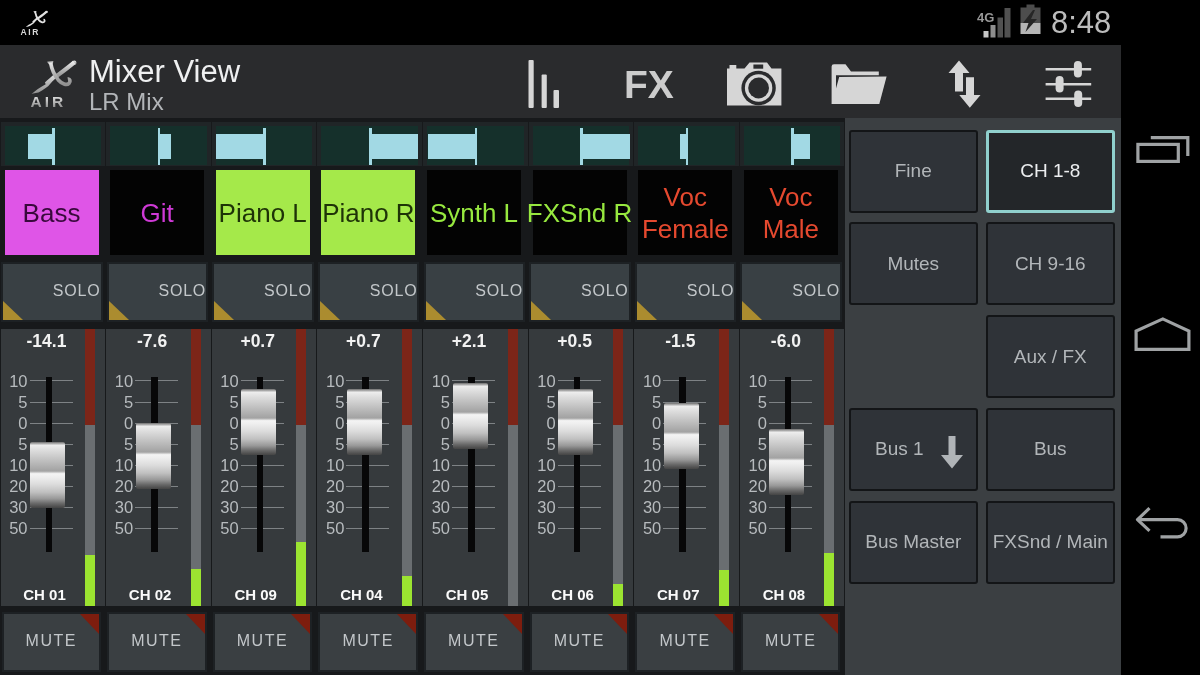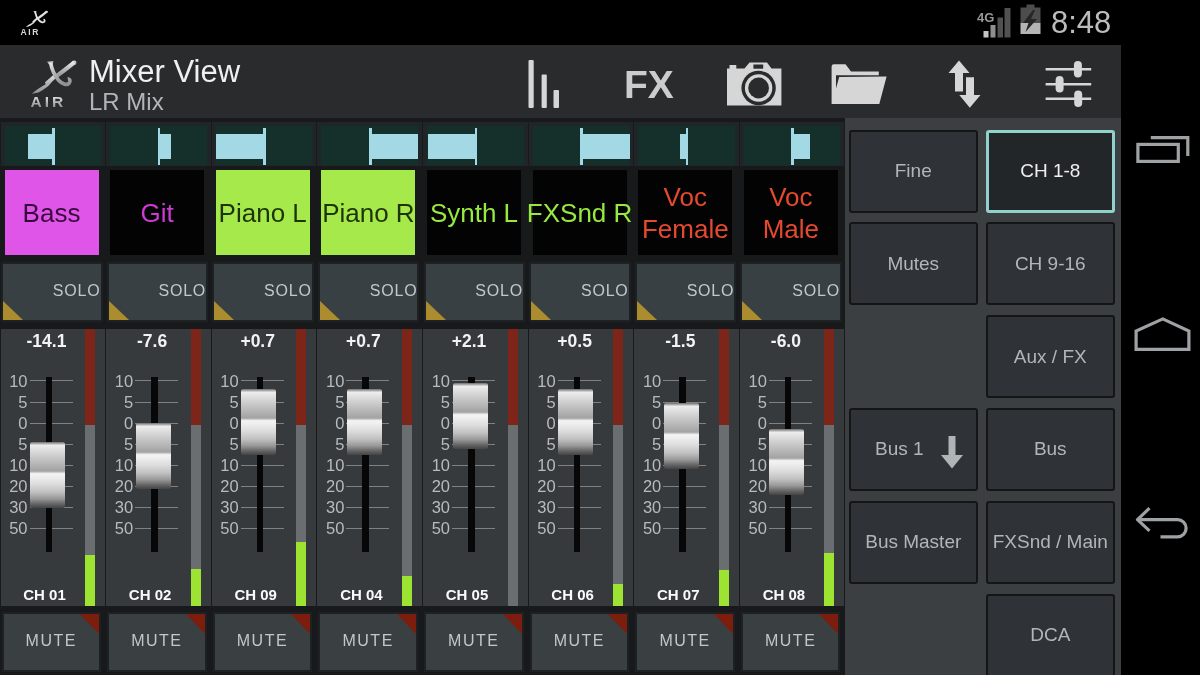--- a/index.html
+++ b/index.html
@@ -447,23 +447,20 @@
       </div>
 <div class="pbtn" style="left:141px;top:289.9px">
         <span>Bus</span>
       </div>
 <div class="pbtn" style="left:141px;top:382.7px">
         <span>FXSnd / Main</span>
       </div>
 <div class="pbtn" style="left:4px;top:382.7px">
         <span>Bus Master</span>
       </div>
-<div class="pbtn" style="left:141px;top:475.5px">
-        <span>DCA</span>
-      </div>
 </div>
 <div id="nav"></div>
 
 <svg style="position:absolute;left:1121px;top:0" width="79" height="675" viewBox="1121 0 79 675">
   <g stroke="#9fa2a4" fill="none" stroke-width="3.2">
     <rect x="1137.9" y="144.4" width="40.4" height="17"></rect>
     <path d="M1150.8 137.7 L1187.8 137.7 L1187.8 155.9"></path>
     <path d="M1136.1 349.4 L1136.1 331.1 L1162.8 318.9 L1188.9 331.1 L1188.9 349.4 Z"></path>
     <path d="M1149.5 508.2 L1137.5 519.6 L1149.5 530.8" stroke-linejoin="round"></path>
     <path d="M1138.5 519.6 L1177.5 519.6 A 8.6 8.6 0 0 1 1177.5 536.8 L1160.5 536.8"></path>

